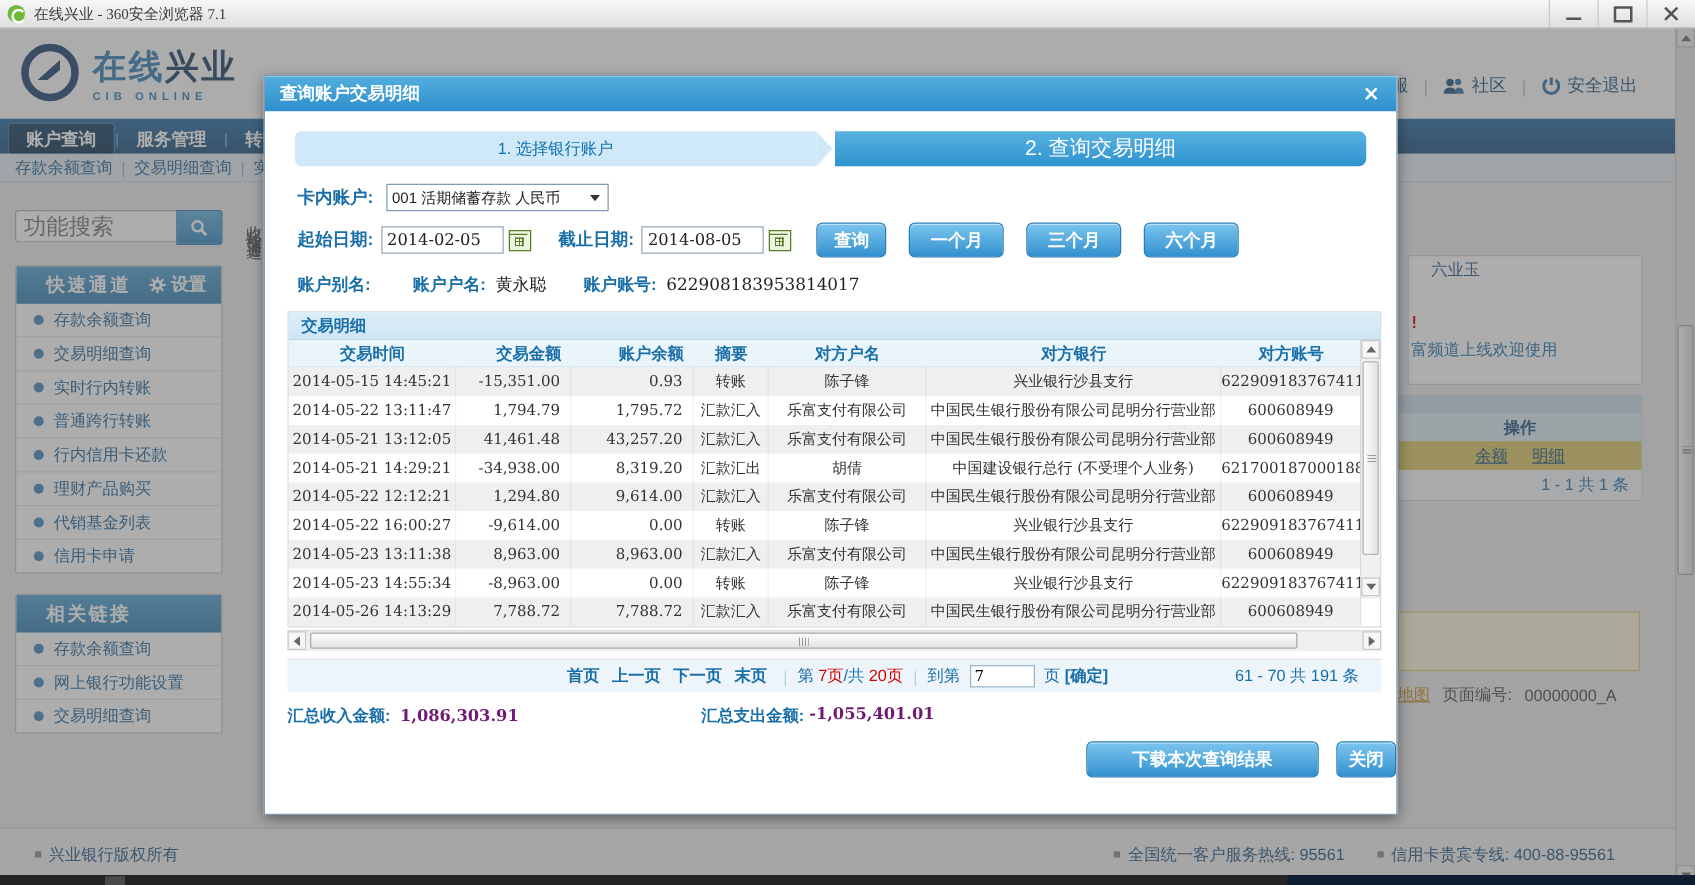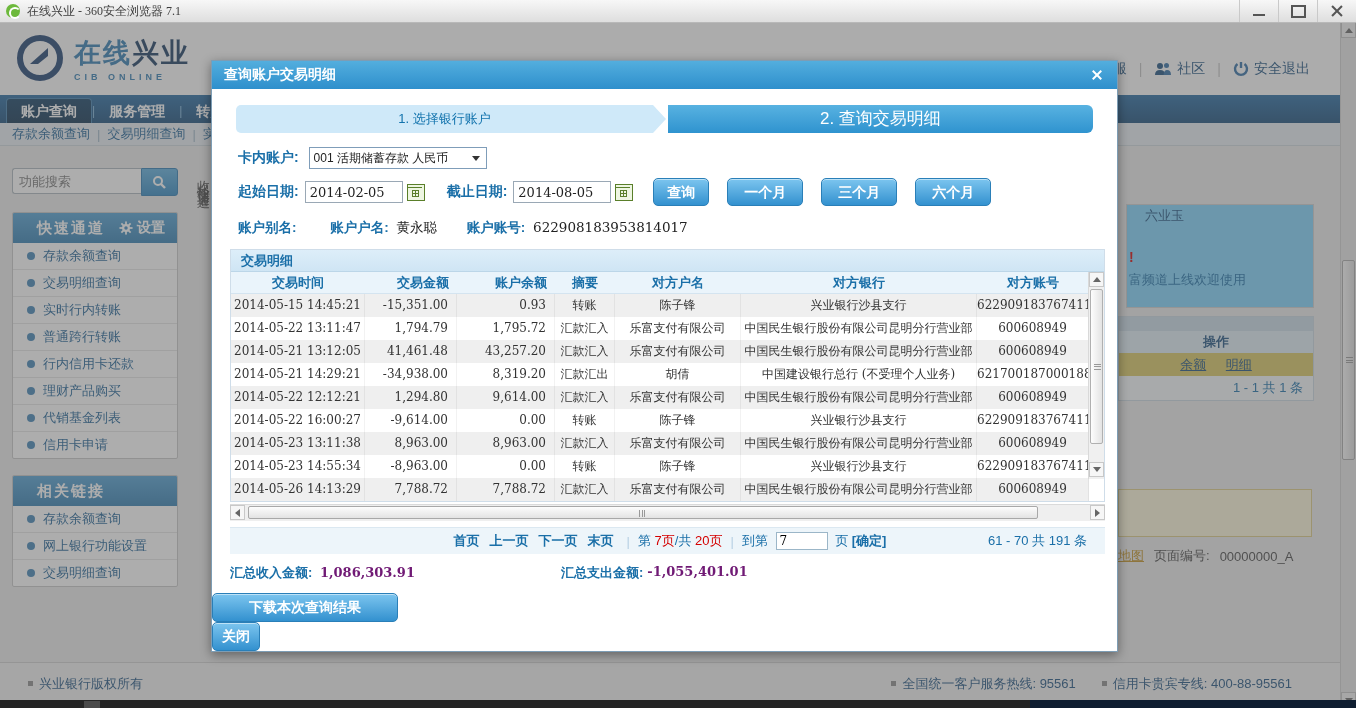--- a/index.html
+++ b/index.html
@@ -33,21 +33,21 @@
   .nav-tab.active{background:linear-gradient(#0f3c61,#0b2f4e);border-radius:4px 4px 0 0;margin-left:6px;border:1px solid #3f7fae;border-bottom:none;}
   .nav-sep{color:#7fb3d8;font-size:12px;line-height:24px;}
   .subnav{position:absolute;left:0;top:123px;width:1340px;height:23px;background:#e7edf2;border-bottom:1px solid #cdd6dd;
     display:flex;align-items:center;font-size:13px;color:#1a5e93;padding-left:8px;box-sizing:border-box;}
   .sub-link{margin:0 4px;white-space:nowrap;}
   .sub-sep{color:#9ab2c4;margin:0 3px;}
   
   .sidebar{position:absolute;left:12px;top:168px;width:166px;}
   .searchrow{display:flex;margin-bottom:16px;}
   .searchrow input{width:116px;height:24px;border:1px solid #aab4bc;border-right:none;border-radius:3px 0 0 3px;
-    padding:0 6px;font-size:13px;color:#8b5cf6;background:#fff;outline:none;}
+    padding:0 6px;font-size:18px;color:#8b5cf6;background:#fff;outline:none;}
   .searchbtn{width:38px;height:26px;background:linear-gradient(#5caede,#2e86c0);border:1px solid #2a7ab2;border-radius:0 3px 3px 0;
     display:flex;align-items:center;justify-content:center;}
   .panel{background:#fff;border:1px solid #c6c6c6;border-radius:2px;margin-bottom:16px;overflow:hidden;}
   .panelhead{height:30px;background:linear-gradient(#4f9fd2,#2f7cb0);color:#fff;font-weight:bold;font-size:15px;
     display:flex;align-items:center;padding:0 12px 0 24px;letter-spacing:2px;}
   .panelhead .settings{margin-left:auto;display:flex;align-items:center;gap:4px;font-size:14px;letter-spacing:0;}
   .side-item{display:flex;align-items:center;height:26px;border-bottom:1px solid #e4e4e4;padding-left:14px;}
   .side-item:last-child{border-bottom:none;}
   .dot{width:8px;height:8px;border-radius:50%;background:#3f82b5;margin-right:8px;flex:0 0 auto;}
   .side-label{font-size:13px;color:#1a5e93;}
@@ -57,21 +57,21 @@
   .contentbg{position:absolute;left:0;top:146px;width:1340px;height:516px;background:#eaeaea;}
   .pagefooter{position:absolute;left:0;top:662px;width:1340px;height:38px;background:#f0f0f0;border-top:1px solid #cfcfcf;
     font-size:13px;color:#1b4f7e;}
   .sqbullet{display:inline-block;width:5px;height:5px;background:#8a8a8a;margin-right:6px;vertical-align:2px;}
   .foot-left{position:absolute;left:28px;top:12px;}
   .foot-right{position:absolute;right:48px;top:12px;display:flex;gap:26px;}
   .taskbar{position:absolute;left:0;top:700px;width:1356px;height:8px;background:#242424;z-index:45;}
   .taskbar .tb1{position:absolute;left:84px;top:1px;width:16px;height:7px;background:#4a4a4a;}
   .taskbar .tb2{position:absolute;left:1030px;top:0;width:326px;height:8px;background:#0e1d30;}
   
-  .welcomebox{position:absolute;left:1126px;top:204px;width:186px;height:102px;background:#7dd3fc;border:1px solid #cfcfcf;font-size:13px;}
+  .welcomebox{position:absolute;left:1126px;top:204px;width:186px;height:102px;background:#ffffff;border:1px solid #cfcfcf;font-size:13px;}
   .wb1{position:absolute;left:18px;top:2px;color:#1b4f7e;}
   .wb2{position:absolute;left:2px;top:44px;color:#d40000;font-weight:bold;font-size:14px;}
   .wb3{position:absolute;left:2px;top:66px;color:#1a6fa8;}
   .minitable{position:absolute;left:1118px;top:316px;width:194px;border:1px solid #c9d6e0;background:#fff;font-size:13px;}
   .mt-band{height:14px;background:#c9dbe6;}
   .mt-head{height:22px;line-height:22px;background:#dfecf5;color:#1b4f7e;font-weight:bold;text-align:center;}
   .mt-yellow{height:23px;line-height:23px;background:#d8c660;text-align:center;}
   .mt-yellow span{color:#1b4f7e;text-decoration:underline;margin:0 8px;}
   .mt-count{height:24px;line-height:24px;color:#1a6fa8;text-align:right;padding-right:10px;background:#f4f8fb;}
   .noticebox{position:absolute;left:1118px;top:489px;width:192px;height:46px;background:#fdf6d8;border:1px solid #dcca82;}
@@ -160,21 +160,21 @@
   .pg-sep{color:#b5cfe3;margin:0 8px;}
   .pg-red{color:#d40000;}
   .pg-goto input{width:44px;height:16px;border:1px solid #9bb6c8;font-size:12px;padding:0 3px;margin:0 4px;
     font-family:"DejaVu Serif",serif;outline:none;}
   .pg-count{position:absolute;right:18px;font-size:13px;color:#1a6fa8;}
   
   .sumrow{margin:10px 0 0 18px;font-size:13px;display:flex;}
   .sumlabel{color:#1a6fa8;font-weight:bold;}
   .sumval{color:#701a75;font-weight:bold;font-family:"DejaVu Serif",serif;margin-left:4px;}
   .sumgroup2{margin-left:146px;display:flex;}
-  .actionrow{margin-top:11px;display:flex;justify-content:space-between;flex-direction:column;}
+  .actionrow{margin-top:11px;display:flex;justify-content:flex-end;gap:14px;}
   .btn-download{width:184px;height:27px;line-height:27px;}
   .btn-closeact{width:46px;height:27px;line-height:27px;}
   .helptitle{margin:16px 0 0 18px;font-size:14px;font-weight:bold;color:#333;}
 </style>
 </head>
 <body>
 
 <div class="titlebar">
   <span class="btico"></span>
   <span class="bt-title">在线兴业 - 360安全浏览器 7.1</span>

